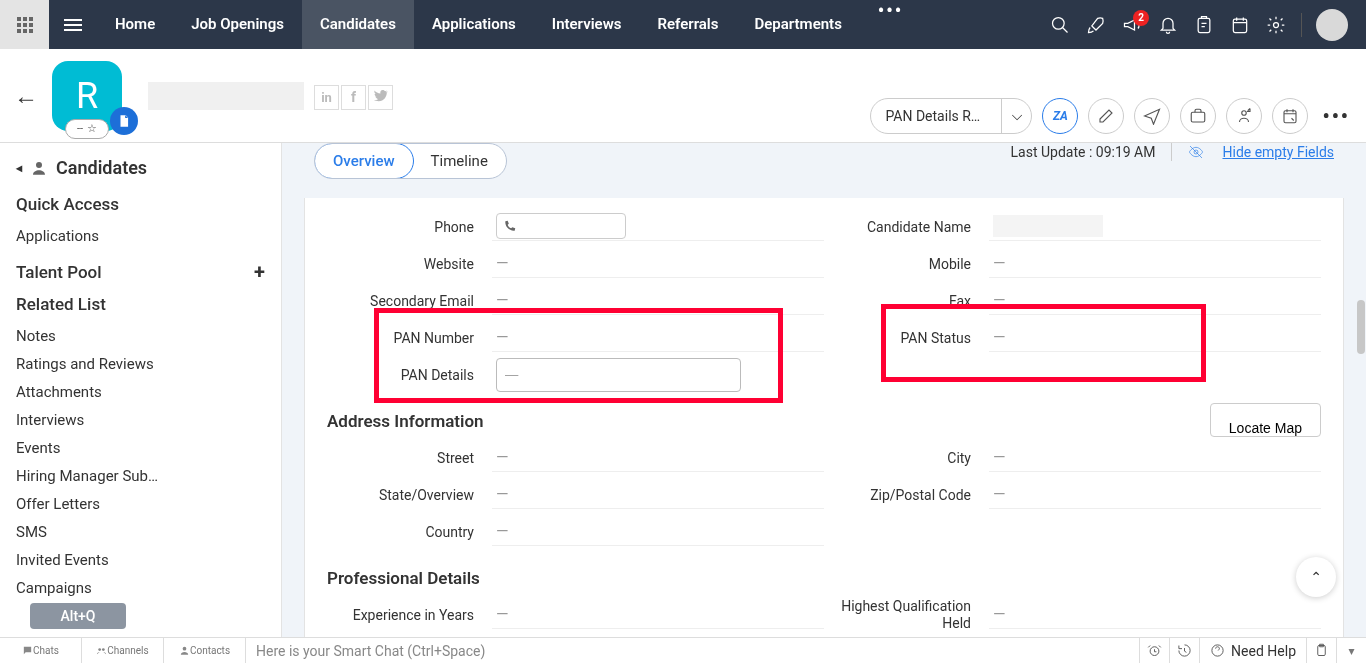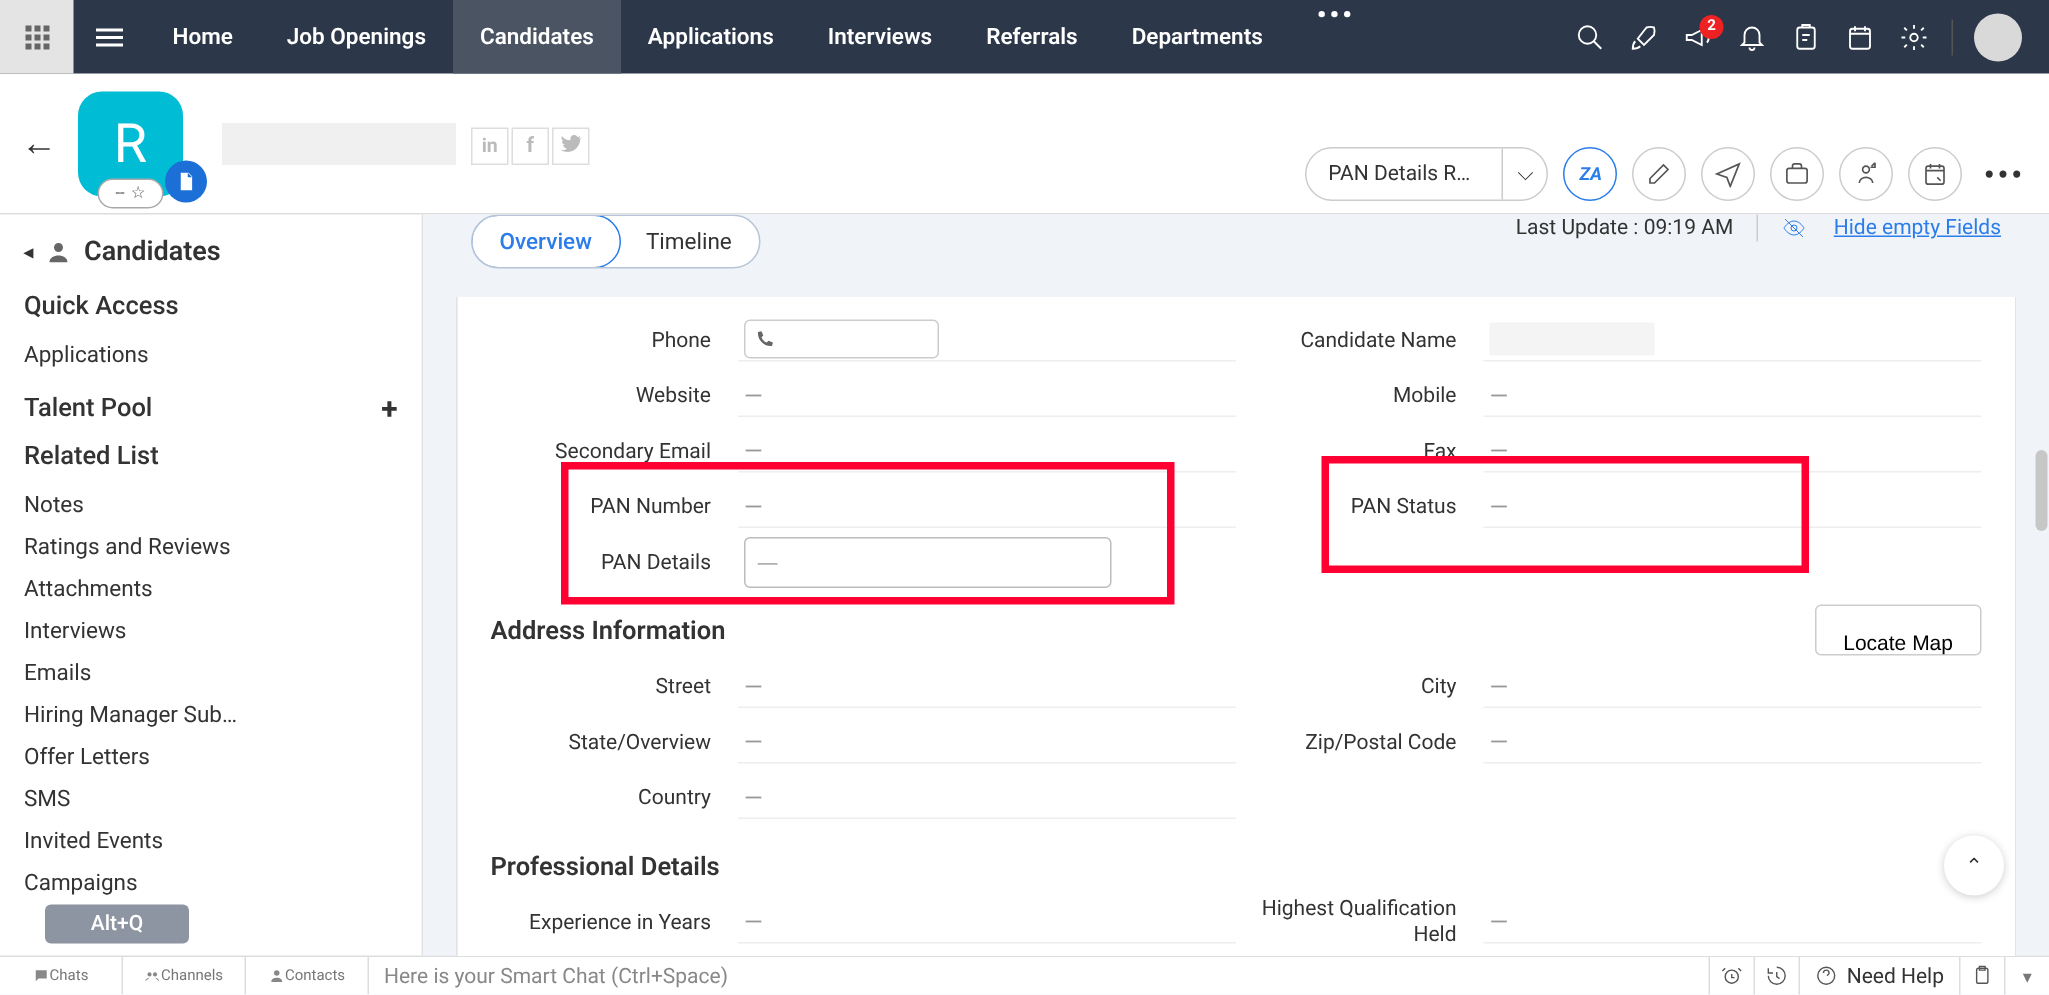--- a/index.html
+++ b/index.html
@@ -259,21 +259,21 @@
     <div class="sidebar-link">Applications</div>
     <div class="sidebar-group-title">
         <span>Talent Pool</span>
         <span style="font-size:20px;font-weight:bold">+</span>
       </div>
     <div class="sidebar-group-title">Related List</div>
     <div class="sidebar-link">Notes</div>
     <div class="sidebar-link">Ratings and Reviews</div>
     <div class="sidebar-link">Attachments</div>
     <div class="sidebar-link">Interviews</div>
-    <div class="sidebar-link">Emails</div>
+    <div class="sidebar-link">Events</div>
     <div class="sidebar-link">Hiring Manager Sub…</div>
     <div class="sidebar-link">Offer Letters</div>
     <div class="sidebar-link">SMS</div>
     <div class="sidebar-link">Invited Events</div>
     <div class="sidebar-link">Campaigns</div>
   </div>
 
   <div class="content">
     <div class="content-header">
       <div class="tab-pill">

